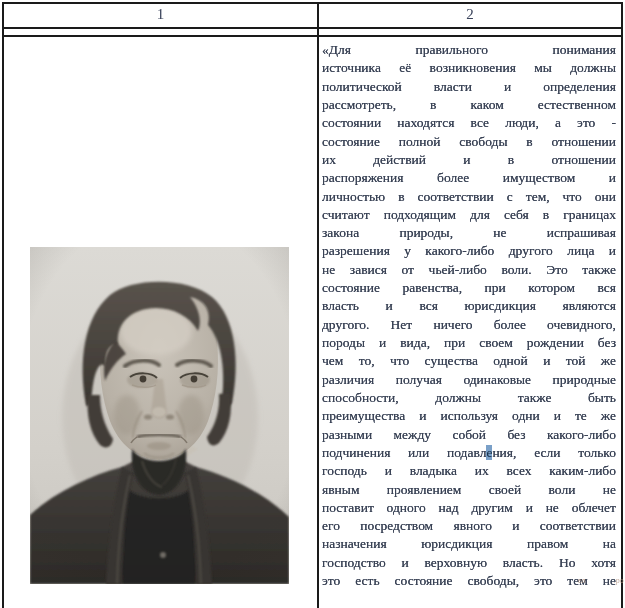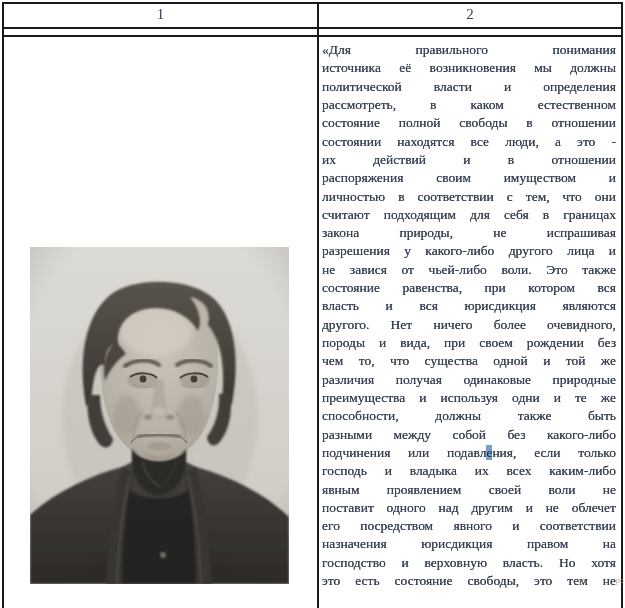--- a/index.html
+++ b/index.html
@@ -157,37 +157,37 @@
       <rect width="259" height="337" fill="url(#vigG)"></rect>
     </svg>
   </div>
 
   <div class="quote-cell">
     <div class="textblock">
         <div class="tline">«Для правильного понимания</div>
         <div class="tline">источника её возникновения мы должны</div>
         <div class="tline">политической власти и определения</div>
         <div class="tline">рассмотреть, в каком естественном</div>
+        <div class="tline">состоянии находятся все люди, а это -</div>
         <div class="tline">состояние полной свободы в отношении</div>
-        <div class="tline">состоянии находятся все люди, а это -</div>
         <div class="tline">их действий и в отношении</div>
-        <div class="tline">распоряжения своим имуществом и</div>
+        <div class="tline">распоряжения более имуществом и</div>
         <div class="tline">личностью в соответствии с тем, что они</div>
         <div class="tline">считают подходящим для себя в границах</div>
         <div class="tline">закона природы, не испрашивая</div>
         <div class="tline">разрешения у какого-либо другого лица и</div>
         <div class="tline">не завися от чьей-либо воли. Это также</div>
         <div class="tline">состояние равенства, при котором вся</div>
         <div class="tline">власть и вся юрисдикция являются</div>
         <div class="tline">другого. Нет ничего более очевидного,</div>
         <div class="tline">породы и вида, при своем рождении без</div>
         <div class="tline">чем то, что существа одной и той же</div>
         <div class="tline">различия получая одинаковые природные</div>
+        <div class="tline">способности, должны также быть</div>
         <div class="tline">преимущества и используя одни и те же</div>
-        <div class="tline">способности, должны также быть</div>
         <div class="tline">разными между собой без какого-либо</div>
         <div class="tline"><span>подчинения или подавл</span><span class="hl">е</span><span>ния, если только</span></div>
         <div class="tline">господь и владыка их всех каким-либо</div>
         <div class="tline">явным проявлением своей воли не</div>
         <div class="tline">поставит одного над другим и не облечет</div>
         <div class="tline">его посредством явного и соответствии</div>
         <div class="tline">назначения юрисдикция правом на</div>
         <div class="tline">господство и верховную власть. Но хотя</div>
         <div class="tline">это есть состояние свободы, это тем не</div>
       </div>

